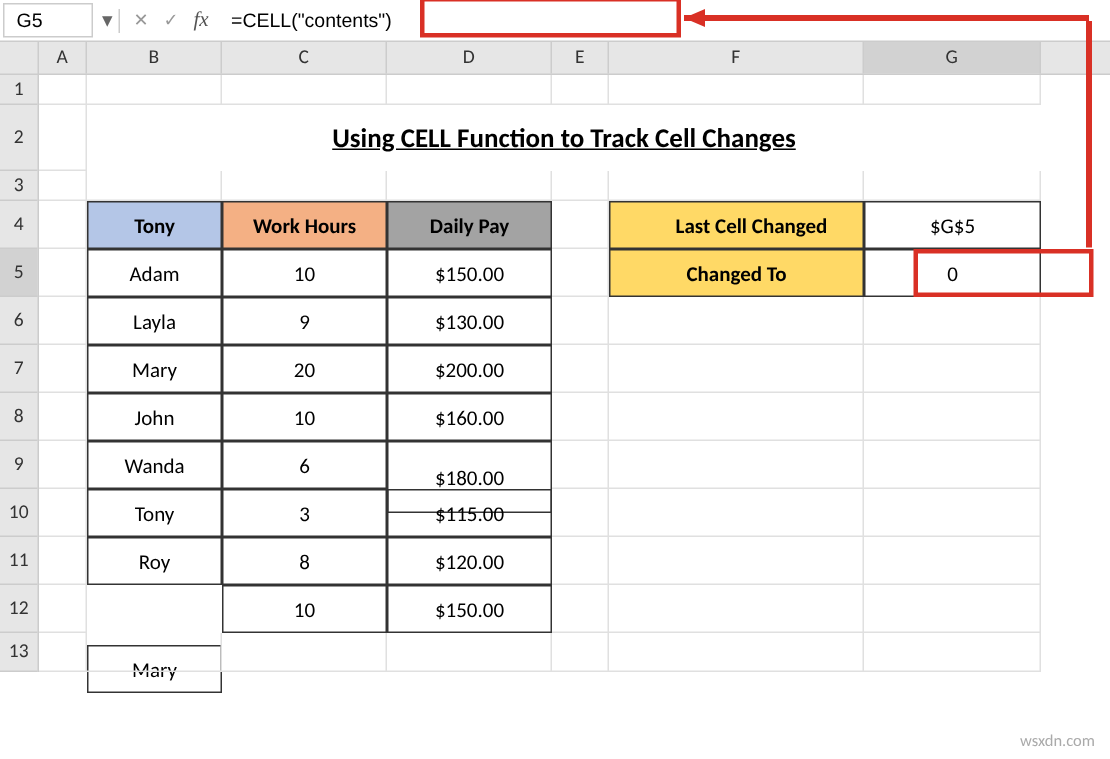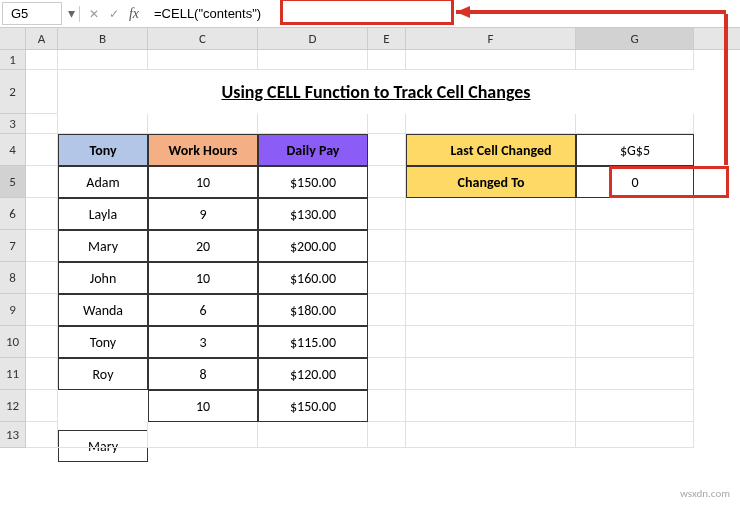--- a/index.html
+++ b/index.html
@@ -32,21 +32,21 @@
     
     .cells { position: relative; }
     .row { display: flex; }
     .cell { border-right: 1px solid #e0e0e0; border-bottom: 1px solid #e0e0e0; display: flex; align-items: center; overflow: hidden; white-space: nowrap; }
     
     .title-cell { font-size: 18px; font-weight: bold; justify-content: center; border: none; text-decoration: underline; }
     
     .hdr { font-weight: bold; justify-content: center; border: 1px solid #333 !important; }
     .hdr-blue { background: #b4c6e7; }
     .hdr-orange { background: #f4b084; }
-    .hdr-green { background: #8b5cf6; }
+    .hdr-green { background: #a3a3a3; }
     .hdr-yellow { background: #ffd966; }
     
     .data { justify-content: center; border: 1px solid #333 !important; }
     .data-right { justify-content: center; }
     .track-val { justify-content: center; border: 1px solid #333 !important; }
     
     .watermark { position: absolute; bottom: 6px; right: 10px; font-size: 11px; color: #aaa; }
     .left-col { display: flex; flex-direction: column; }
     .main-area { flex: 1; overflow: hidden; }
   </style>
@@ -160,21 +160,21 @@
           <div class="cell data data-right" style="width: 110px; height: 32px;">10</div>
           <div class="cell data data-right" style="width: 110px; height: 32px;">$160.00</div>
           <div class="cell " style="width: 38px; height: 32px;"></div>
           <div class="cell " style="width: 170px; height: 32px;"></div>
           <div class="cell " style="width: 118px; height: 32px;"></div>
         </div>
         <div class="row" style="height: 32px;">
           <div class="cell " style="width: 32px; height: 32px;"></div>
           <div class="cell data" style="width: 90px; height: 32px;">Wanda</div>
           <div class="cell data data-right" style="width: 110px; height: 32px;">6</div>
-          <div class="cell data data-right" style="width: 110px; height: 32px;">$180.00</div>
+          <div class="cell data data-right" style="width: 110px; height: 48px;">$180.00</div>
           <div class="cell " style="width: 38px; height: 32px;"></div>
           <div class="cell " style="width: 170px; height: 32px;"></div>
           <div class="cell " style="width: 118px; height: 32px;"></div>
         </div>
         <div class="row" style="height: 32px;">
           <div class="cell " style="width: 32px; height: 32px;"></div>
           <div class="cell data" style="width: 90px; height: 32px;">Tony</div>
           <div class="cell data data-right" style="width: 110px; height: 32px;">3</div>
           <div class="cell data data-right" style="width: 110px; height: 32px;">$115.00</div>
           <div class="cell " style="width: 38px; height: 32px;"></div>

